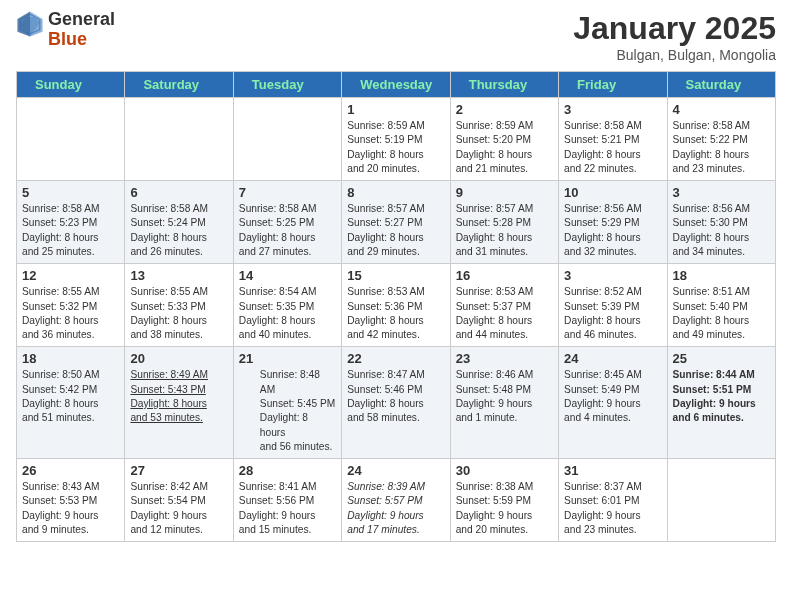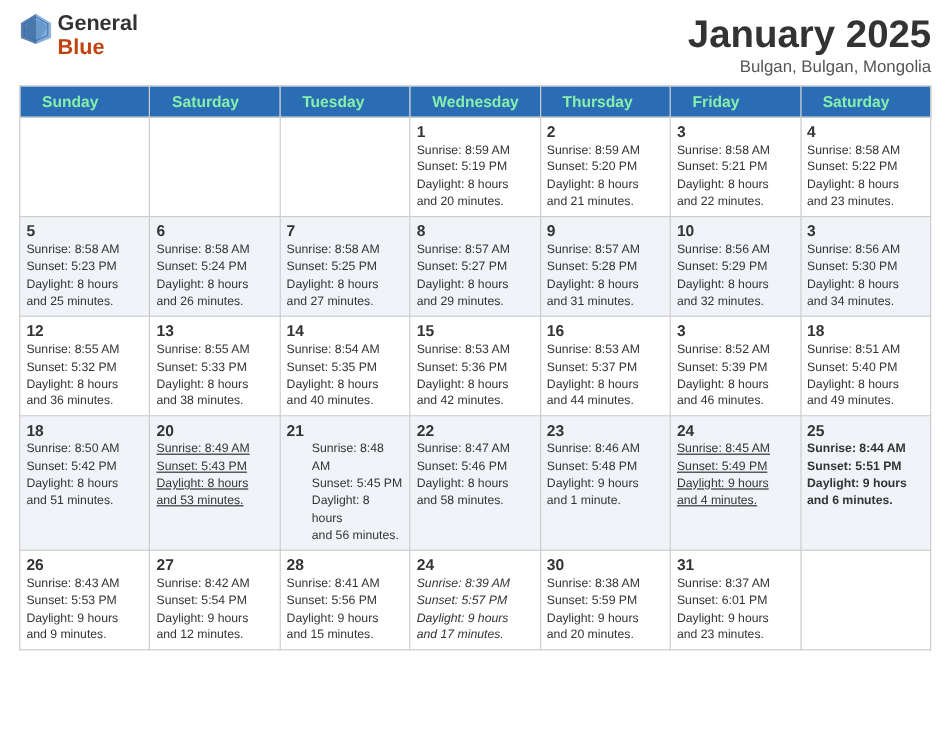--- a/index.html
+++ b/index.html
@@ -298,21 +298,21 @@
           </td>
           <td class="alt-row">
             <div class="day-number">23</div>
             <div class="day-info" style="white-space: pre-line;">Sunrise: 8:46 AM
 Sunset: 5:48 PM
 Daylight: 9 hours
 and 1 minute.</div>
           </td>
           <td class="alt-row">
             <div class="day-number">24</div>
-            <div class="day-info" style="white-space: pre-line; text-decoration: underline;">Sunrise: 8:45 AM
+            <div class="day-info" style="white-space: pre-line;">Sunrise: 8:45 AM
 Sunset: 5:49 PM
 Daylight: 9 hours
 and 4 minutes.</div>
           </td>
           <td class="alt-row">
             <div class="day-number">25</div>
             <div class="day-info" style="white-space: pre-line; font-weight: bold;">Sunrise: 8:44 AM
 Sunset: 5:51 PM
 Daylight: 9 hours
 and 6 minutes.</div>

